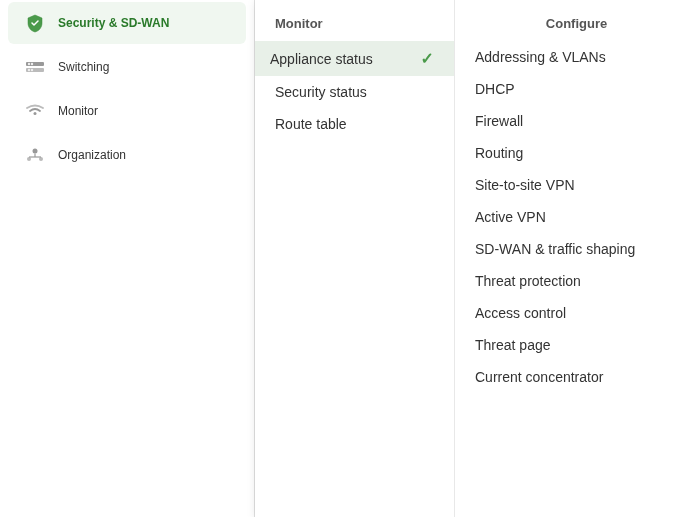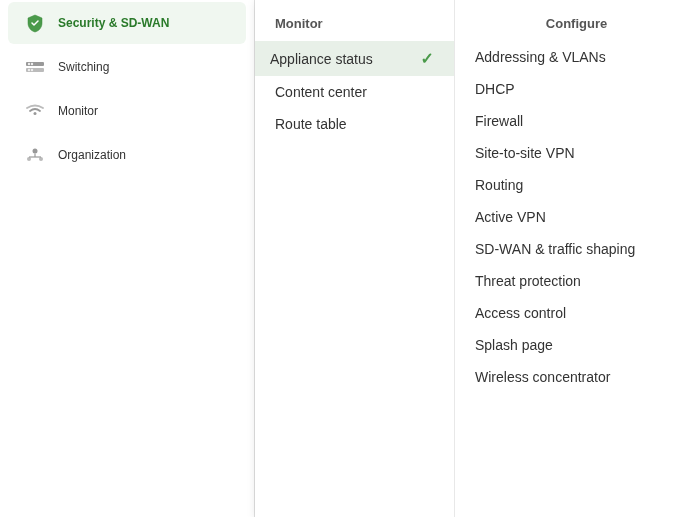--- a/index.html
+++ b/index.html
@@ -204,61 +204,61 @@
 
 <div class="dropdown-overlay">
 
   <div class="monitor-column">
     <div class="column-header">Monitor</div>
     <div class="menu-item selected">
       <span>Appliance status</span>
       <span class="check-icon">✓</span>
     </div>
     <div class="menu-item">
-      <span>Content center</span>
+      <span>Security status</span>
     </div>
     <div class="menu-item">
       <span>Route table</span>
     </div>
   </div>
 
   <div class="configure-column">
     <div class="column-header">Configure</div>
     <div class="menu-item">
       <span>Addressing &amp; VLANs</span>
     </div>
     <div class="menu-item">
       <span>DHCP</span>
     </div>
     <div class="menu-item">
       <span>Firewall</span>
     </div>
     <div class="menu-item">
+      <span>Routing</span>
+    </div>
+    <div class="menu-item">
       <span>Site-to-site VPN</span>
     </div>
     <div class="menu-item">
-      <span>Routing</span>
-    </div>
-    <div class="menu-item">
       <span>Active VPN</span>
     </div>
     <div class="menu-item">
       <span>SD-WAN &amp; traffic shaping</span>
     </div>
     <div class="menu-item">
       <span>Threat protection</span>
     </div>
     <div class="menu-item">
       <span>Access control</span>
     </div>
     <div class="menu-item">
-      <span>Splash page</span>
-    </div>
-    <div class="menu-item">
-      <span>Wireless concentrator</span>
+      <span>Threat page</span>
+    </div>
+    <div class="menu-item">
+      <span>Current concentrator</span>
     </div>
   </div>
 </div>
 
 <div class="bottom-bar">
   <span class="version-text">Current version: MX 18.105</span>
 </div>
 
 <div class="chart-labels">
   <span class="chart-label">40 Mb/s</span>

